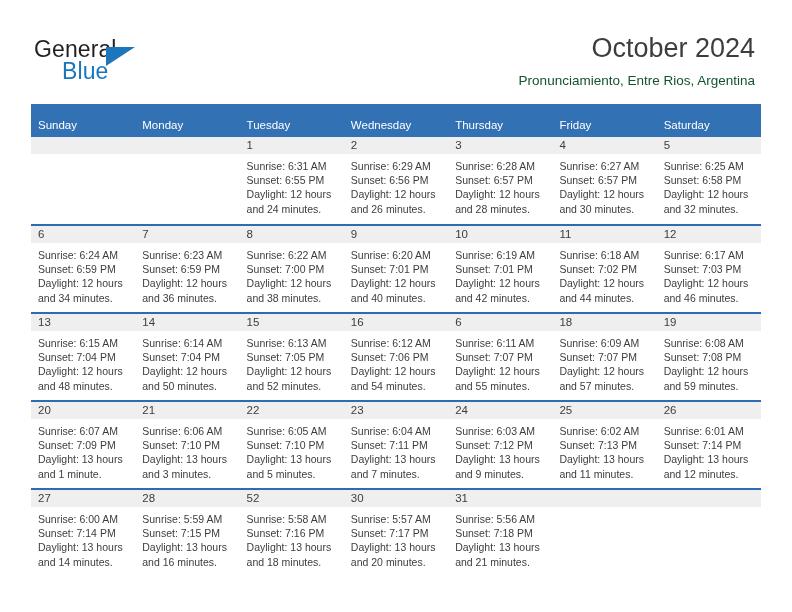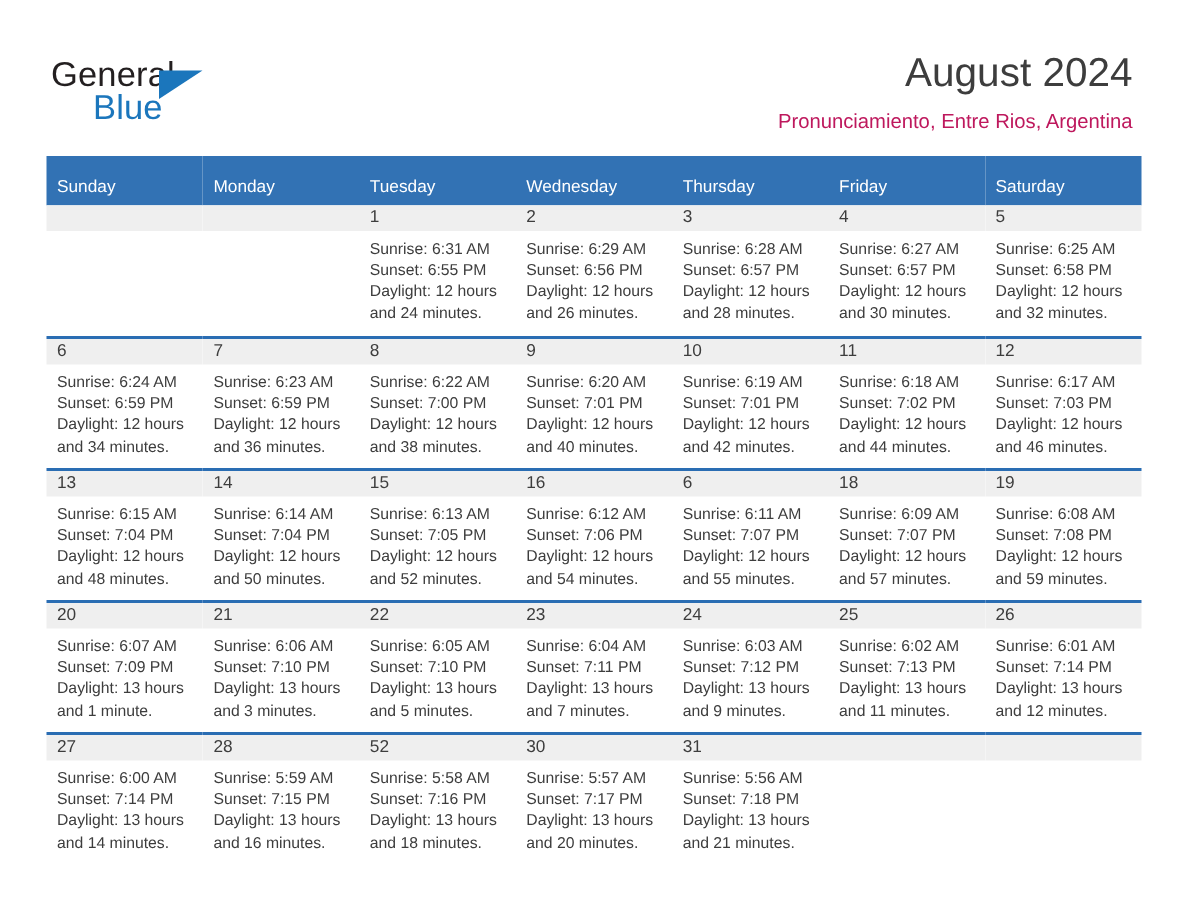--- a/index.html
+++ b/index.html
@@ -60,21 +60,21 @@
   }
   .cal-title {
     font-size: 27px;
     color: #3d3d3d;
     line-height: 32px;
     white-space: nowrap;
   }
   .cal-subtitle {
     margin-top: 9px;
     font-size: 13.5px;
-    color: #be185d;
+    color: #14532d;
     line-height: 16px;
     white-space: nowrap;
   }
 
   
   .calendar {
     position: absolute;
     left: 31px; top: 104px;
     width: 730px;
     border-collapse: collapse;
@@ -126,21 +126,21 @@
 
   <div class="topbar">
 
     <div class="brand">
       <span class="brand-general">General</span>
       <span class="brand-tri"></span>
       <span class="brand-blue">Blue</span>
     </div>
 
     <div class="title-block">
-      <div class="cal-title">August 2024</div>
+      <div class="cal-title">October 2024</div>
       <div class="cal-subtitle">Pronunciamiento, Entre Rios, Argentina</div>
     </div>
 
   </div>
 
   <table class="calendar">
     <thead>
       <tr>
         <th>Sunday</th>
         <th>Monday</th>

